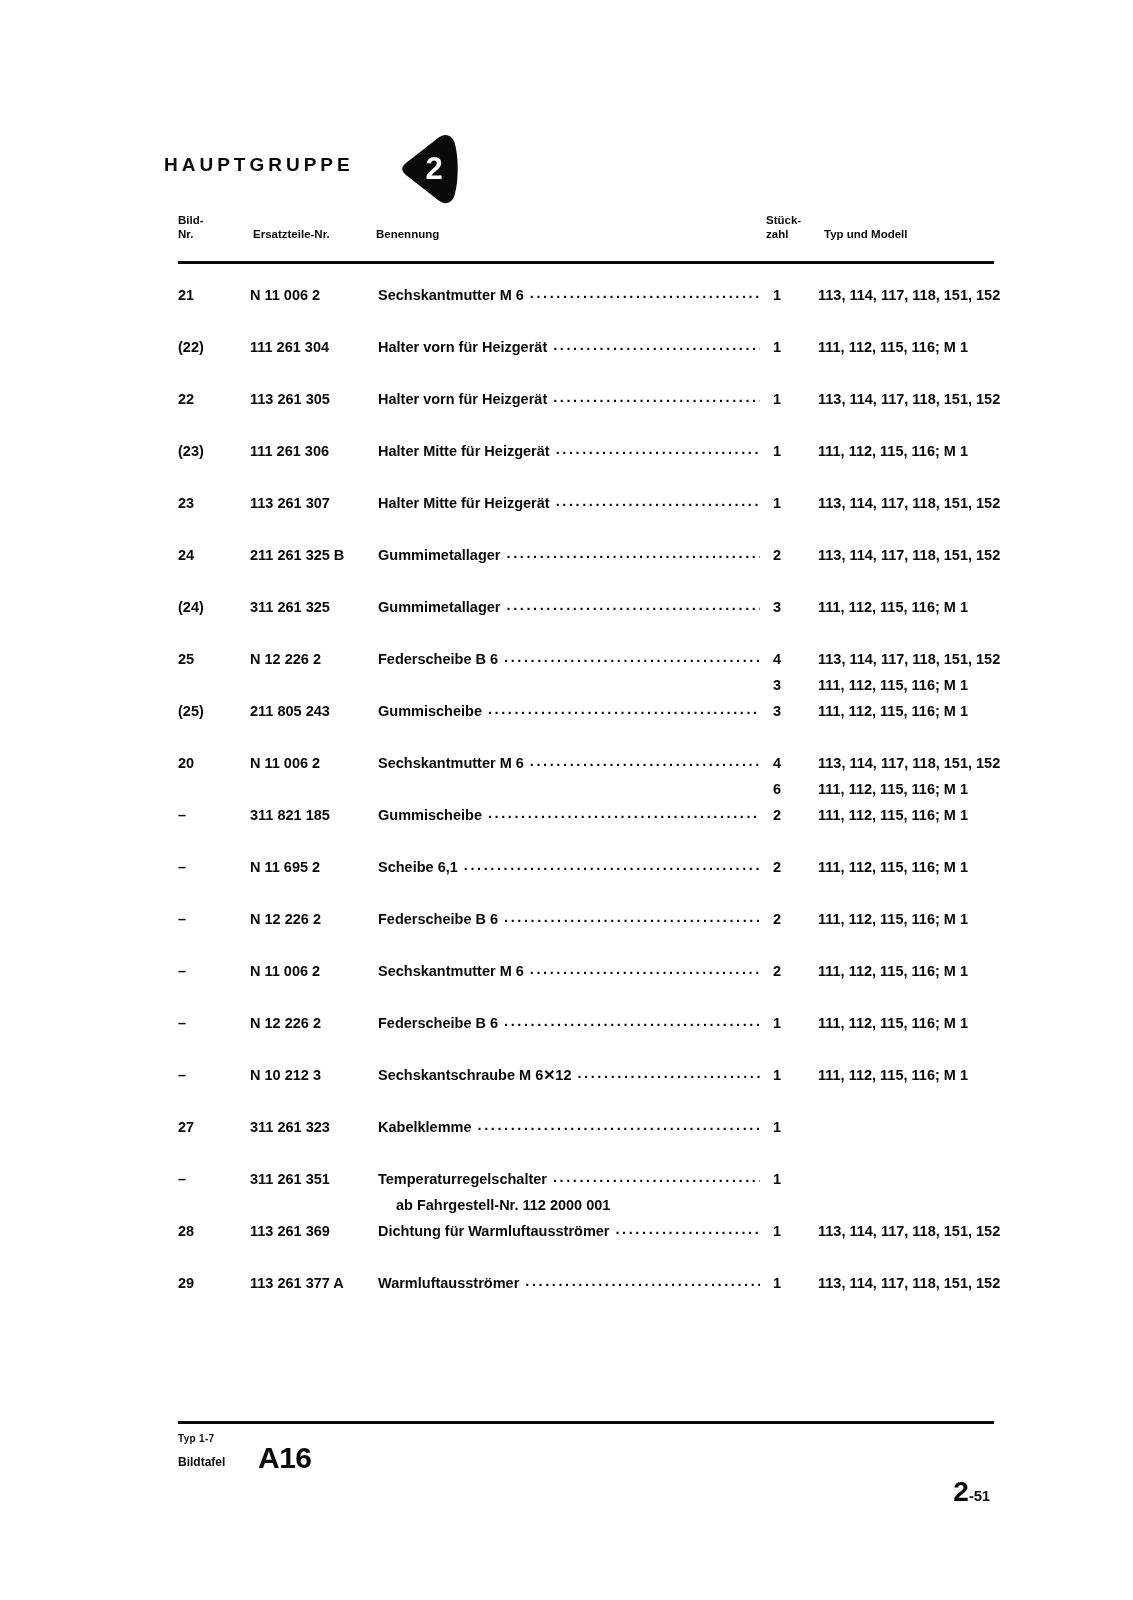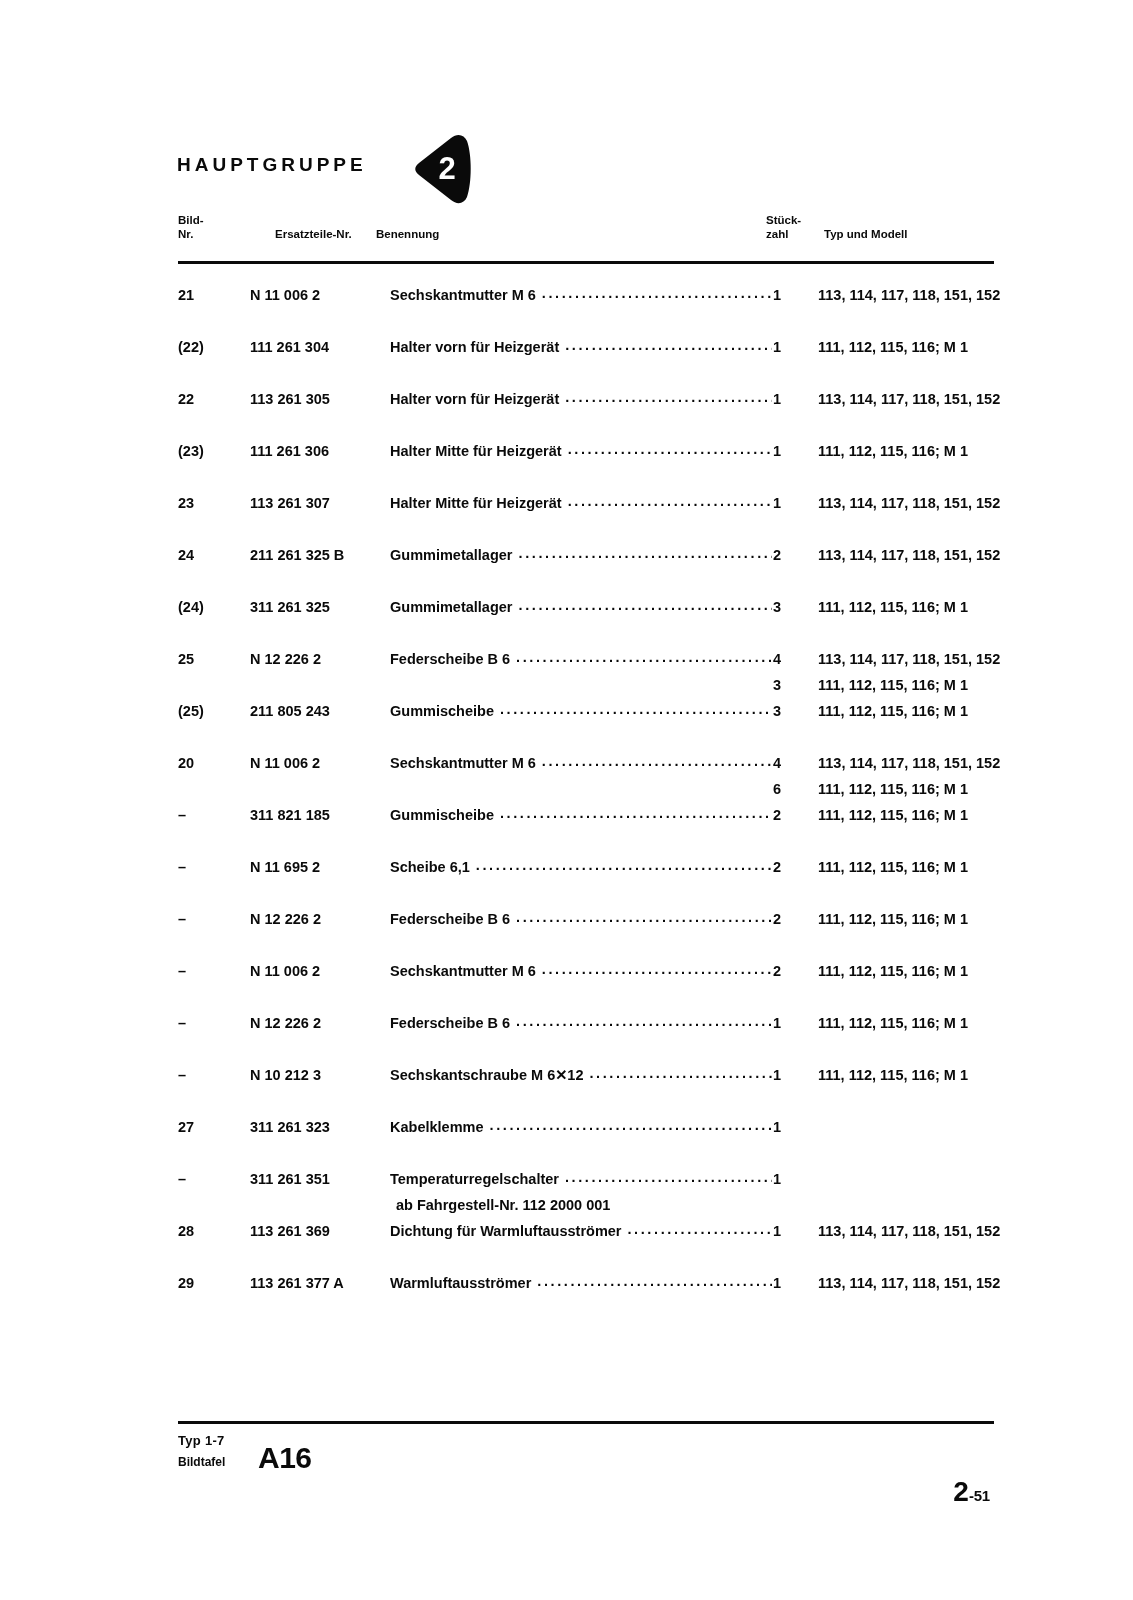--- a/index.html
+++ b/index.html
@@ -21,21 +21,21 @@
     position: absolute;
     left: 0; top: 0;
     width: 1133px;
     height: 1600px;
     box-sizing: border-box;
   }
 
   
   .masthead {
     position: absolute;
-    left: 177px;
+    left: 164px;
     top: 137px;
     width: 830px;
     height: 62px;
   }
   .hauptgruppe-label {
     position: absolute;
     left: 0;
     top: 17px;
     font-size: 19px;
     font-weight: bold;
@@ -85,21 +85,21 @@
     height: 46px;
     font-size: 11.5px;
     font-weight: bold;
   }
   .colheads .ch {
     position: absolute;
     line-height: 14px;
     white-space: nowrap;
   }
   .ch-bild   { left: 0px;   top: 3px; }
-  .ch-teile  { left: 75px;  top: 17px; margin-left: 22px; }
+  .ch-teile  { left: 75px;  top: 17px; }
   .ch-benen  { left: 198px; top: 17px; }
   .ch-stueck { left: 588px; top: 3px; }
   .ch-typ    { left: 646px; top: 17px; text-align: right; }
 
   .rule-top {
     position: absolute;
     left: 178px;
     top: 261px;
     width: 816px;
     height: 3px;
@@ -142,21 +142,21 @@
     left: 0px;
     width: 62px;
     text-align: left;
   }
   .c-teile {
     left: 72px;
     width: 120px;
     text-align: left;
   }
   .c-benen {
-    left: 212px;
+    left: 200px;
     width: 382px;
     overflow: hidden;
     display: flex;
     align-items: flex-end;
   }
   .benen-text {
     flex: 0 0 auto;
     padding-right: 6px;
   }
   .leader {
@@ -197,21 +197,21 @@
     position: absolute;
     left: 178px;
     top: 1433px;
     width: 816px;
     height: 60px;
   }
   .footer-typ {
     position: absolute;
     left: 0;
     top: 0;
-    font-size: 13px;
+    font-size: 10px;
     font-weight: bold;
     letter-spacing: 0.3px;
     white-space: nowrap;
   }
   .footer-bildtafel-label {
     position: absolute;
     left: 0;
     top: 22px;
     font-size: 12px;
     font-weight: bold;

